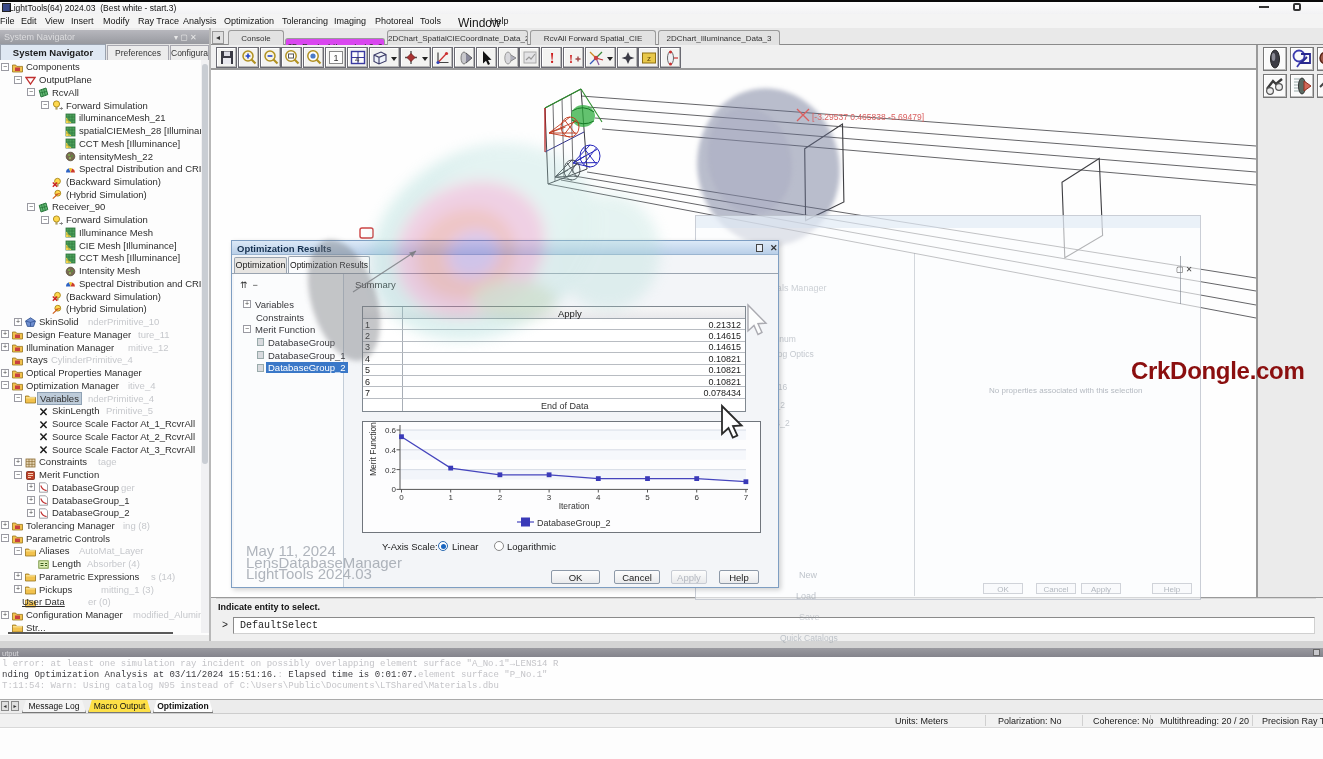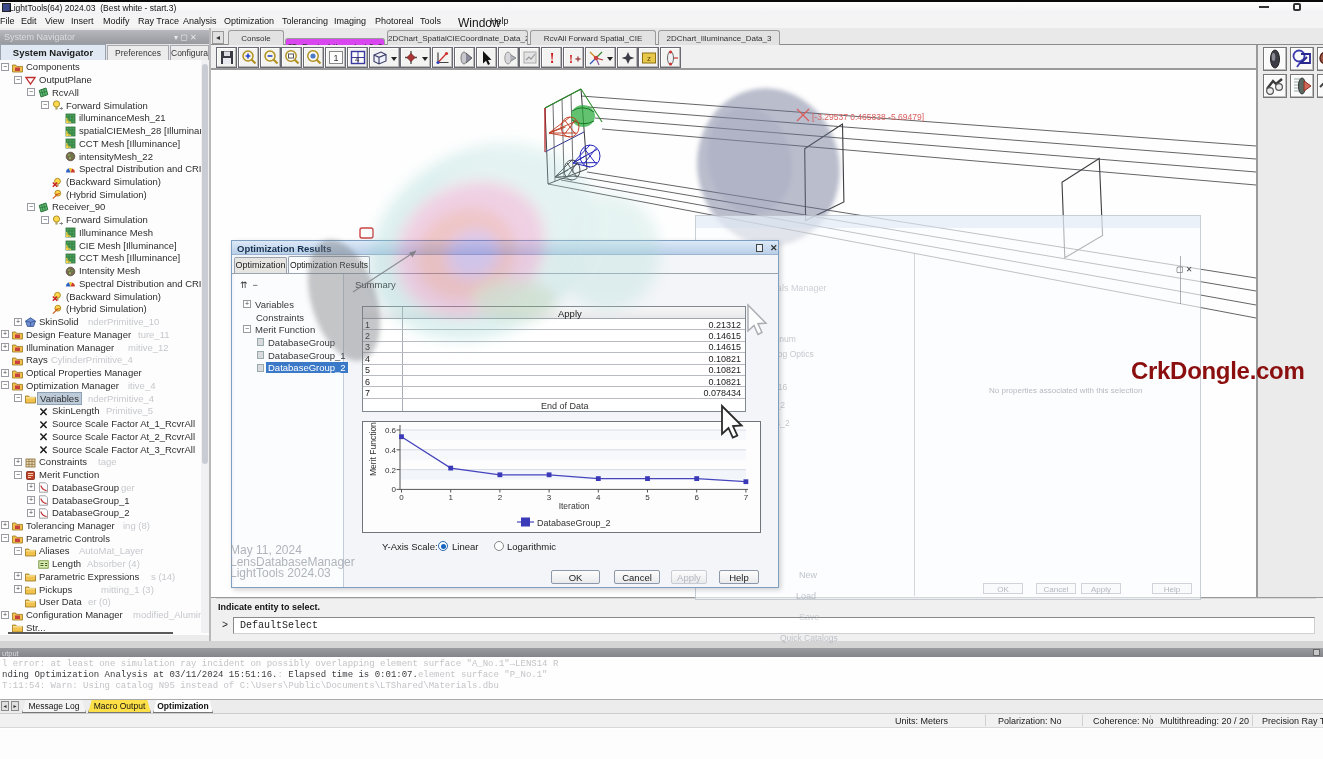--- a/index.html
+++ b/index.html
@@ -410,21 +410,21 @@
         <svg style="position:absolute;left:25px;top:1px;" width="11" height="11">
           <use href="#i-folder"></use>
         </svg>
         <span style="position:absolute;left:39px;top:0.5px;">Pickups</span>
         <span class="ghost" style="position:absolute;left:79px;top:0.5px;margin-left:22px;">mitting_1 (3)</span>
       </div>
       <div class="treerow" style="left:0;top:535.9px;width:209px;">
         <svg style="position:absolute;left:25px;top:1px;" width="11" height="11">
           <use href="#i-folder"></use>
         </svg>
-        <span style="position:absolute;left:39px;top:0.5px;">User Data</span>
+        <span style="position:absolute;left:22px;top:0.5px;text-decoration:underline;">User Data</span>
         <span class="ghost" style="position:absolute;left:88px;top:0.5px;">er (0)</span>
       </div>
       <div class="treerow" style="left:0;top:548.6px;width:209px;">
         <span class="exp" style="left:1px;top:2px;">+</span>
         <svg style="position:absolute;left:12px;top:1px;" width="11" height="11">
           <use href="#i-folderr"></use>
         </svg>
         <span style="position:absolute;left:26px;top:0.5px;">Configuration Manager</span>
         <span class="ghost" style="position:absolute;left:133px;top:0.5px;">modified_Aluminum</span>
       </div>
@@ -827,21 +827,21 @@
         <ellipse cx="608" cy="252" rx="52" ry="58" fill="#a5d8d2" opacity="0.9"></ellipse>
       </g>
       <g transform="rotate(-17 345 300)" filter="url(#bl3)">
         <ellipse cx="344" cy="300" rx="32" ry="62" fill="#76787e" opacity="0.42" stroke="#5a5a60" stroke-width="1"></ellipse>
       </g>
       <path d="M353,292 L416,251" stroke="rgba(120,122,128,0.8)" stroke-width="1.2"></path>
       <path d="M416,251 l-7,1.5 l3.5,5 z" fill="rgba(120,122,128,0.8)"></path>
       <path d="M748,305 l0,26 l6,-5.5 l4,9 l4,-2 l-4,-8.8 l8,-0.5 z" fill="rgba(255,255,255,0.75)" stroke="rgba(150,150,158,0.8)" stroke-width="1.4"></path>
       <path d="M722,406 l0,28 l6.5,-6 l4.3,9.5 l4.5,-2 l-4.3,-9.4 l8.6,-0.6 z" fill="#fff" stroke="#2a2a2a" stroke-width="1.8"></path>
     </svg>
-<div class="ab" style="left:230px;top:545px;z-index:50;font-size:12px;color:rgba(150,156,166,0.75);line-height:11.5px;">May 11, 2024<br>LensDatabaseManager<br>LightTools 2024.03</div>
+<div class="ab" style="left:246px;top:545px;z-index:50;font-size:15px;color:rgba(150,156,166,0.75);line-height:11.5px;">May 11, 2024<br>LensDatabaseManager<br>LightTools 2024.03</div>
 <div class="ab" style="left:1131px;top:357px;z-index:60;font-size:24px;font-weight:bold;color:#8b0f0f;letter-spacing:-0.3px;font-family:'Liberation Sans',sans-serif;">CrkDongle.com</div>
 <div class="ab" style="left:211px;top:597px;width:1112px;height:44px;background:#f0f0f0;border-top:1px solid #9a9a9a;"></div>
 <div class="ab" style="left:218px;top:602px;font-size:9px;font-weight:bold;color:#111;">Indicate entity to select.</div>
 <div class="ab" style="left:216px;top:598px;width:1100px;height:1px;background:#d8d8d8;"></div>
 <div class="ab mono" style="left:222px;top:620px;font-size:10px;color:#222;">&gt;</div>
 <div class="ab" style="left:233px;top:617px;width:1082px;height:17px;background:#fff;border:1px solid #8a8a8a;border-right-color:#d0d0d0;border-bottom-color:#d0d0d0;"></div>
 <div class="ab mono" style="left:240px;top:620px;font-size:10px;color:#222;">DefaultSelect</div>
 <div class="ab" style="left:0;top:641px;width:1323px;height:7px;background:#d4d4d4;"></div>
 <div class="ab" style="left:0;top:648px;width:1323px;height:9px;background:linear-gradient(#9a9aa0,#84848c);"></div>
 <div class="ab" style="left:2px;top:648.5px;font-size:7.5px;color:#d8d8dc;">utput</div>

